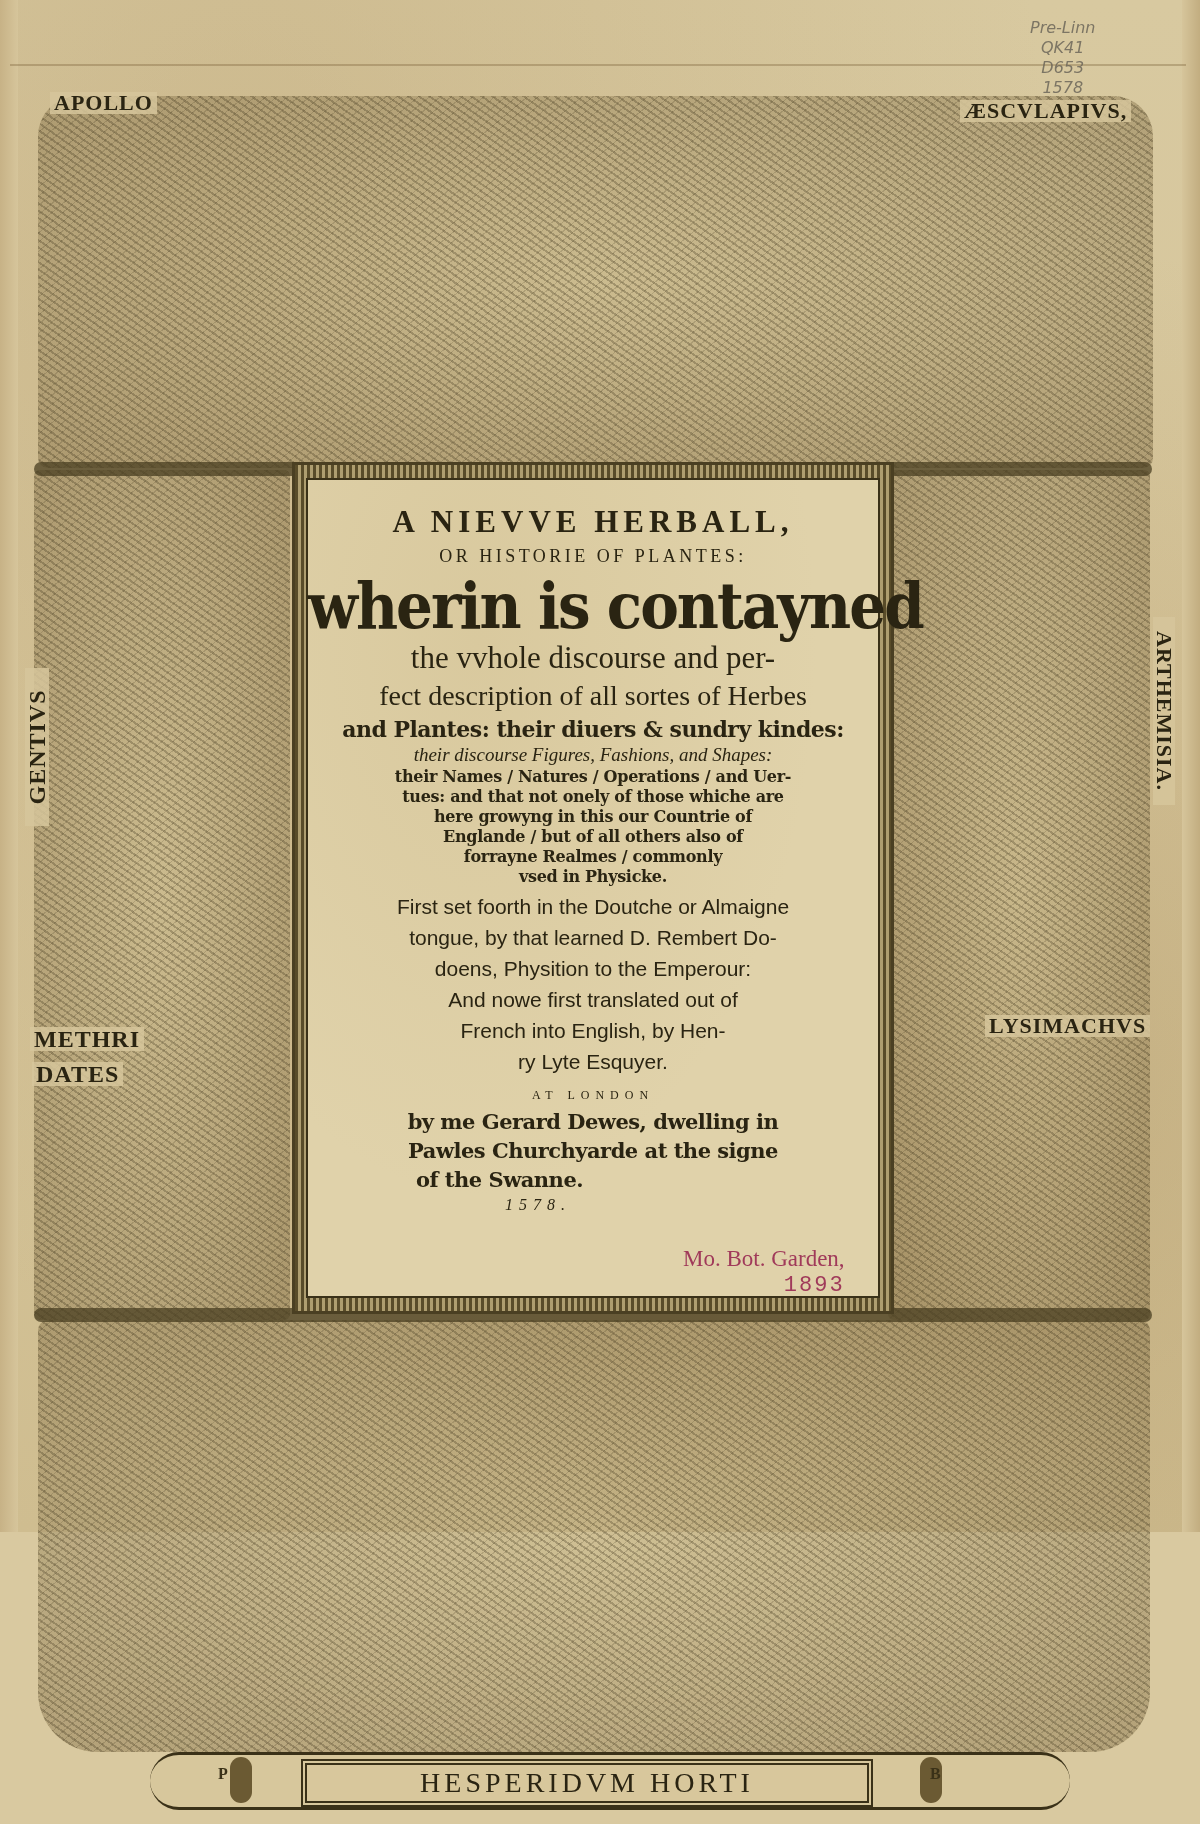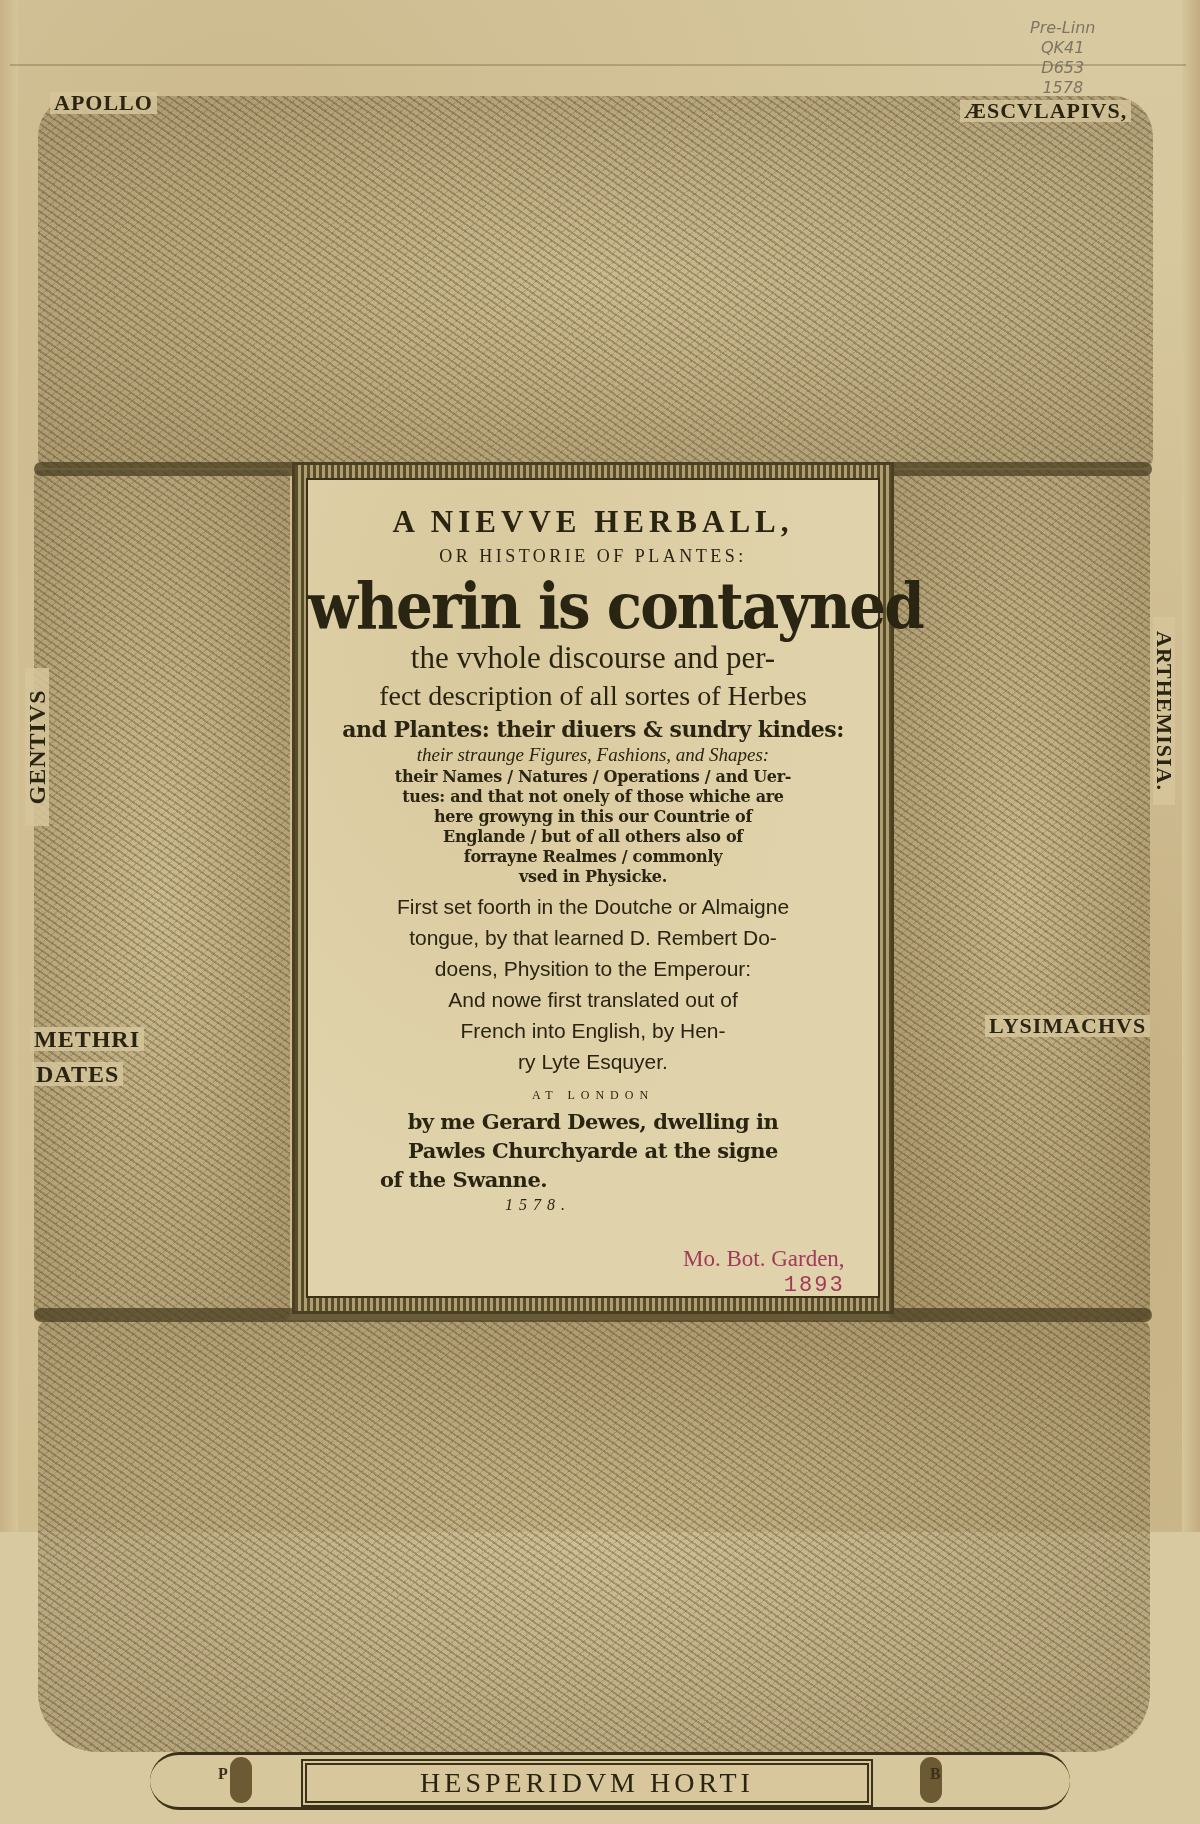--- a/index.html
+++ b/index.html
@@ -110,37 +110,37 @@
   <div class="label lbl-lysi">LYSIMACHVS</div>
 
   <div class="title-frame">
     <div class="title-box">
       <span class="l roman-caps t1">A NIEVVE HERBALL,</span>
       <span class="l roman-caps t2">OR HISTORIE OF PLANTES:</span>
       <span class="l black t3">wherin is contayned</span>
       <span class="l big">the vvhole discourse and per-</span>
       <span class="l big" style="font-size:28px">fect description of all sortes of Herbes</span>
       <span class="l bl1">and Plantes: their diuers &amp; sundry kindes:</span>
-      <span class="l ital">their straunge Figures, Fashions, and Shapes:</span>
+      <span class="l ital">their discourse Figures, Fashions, and Shapes:</span>
       <span class="l bl2">their Names / Natures / Operations / and Uer-</span>
       <span class="l bl2">tues: and that not onely of those whiche are</span>
       <span class="l bl2">here growyng in this our Countrie of</span>
       <span class="l bl2">Englande / but of all others also of</span>
       <span class="l bl2">forrayne Realmes / commonly</span>
       <span class="l bl2">vsed in Physicke.</span>
       <span class="l rom" style="margin-top:4px">First set foorth in the Doutche or Almaigne</span>
       <span class="l rom">tongue, by that learned D. Rembert Do-</span>
       <span class="l rom">doens, Physition to the Emperour:</span>
       <span class="l rom">And nowe first translated out of</span>
       <span class="l rom">French into English, by Hen-</span>
       <span class="l rom">ry Lyte Esquyer.</span>
       <span class="l atlondon">AT LONDON</span>
       <span class="l bl3">by me Gerard Dewes, dwelling in</span>
       <span class="l bl3">Pawles Churchyarde at the signe</span>
-      <span class="l bl3" style="margin-left:72px;text-align:center;width:max-content">of the Swanne.</span>
+      <span class="l bl3" style="margin-left:108px;text-align:center;width:max-content">of the Swanne.</span>
       <span class="l year">1578.</span>
     </div>
   </div>
 
   <div class="stamp">
     <span>Mo. Bot. Garden,</span>
     <span class="yr">1893</span>
   </div>
 
   <div class="cartouche-band"></div>

